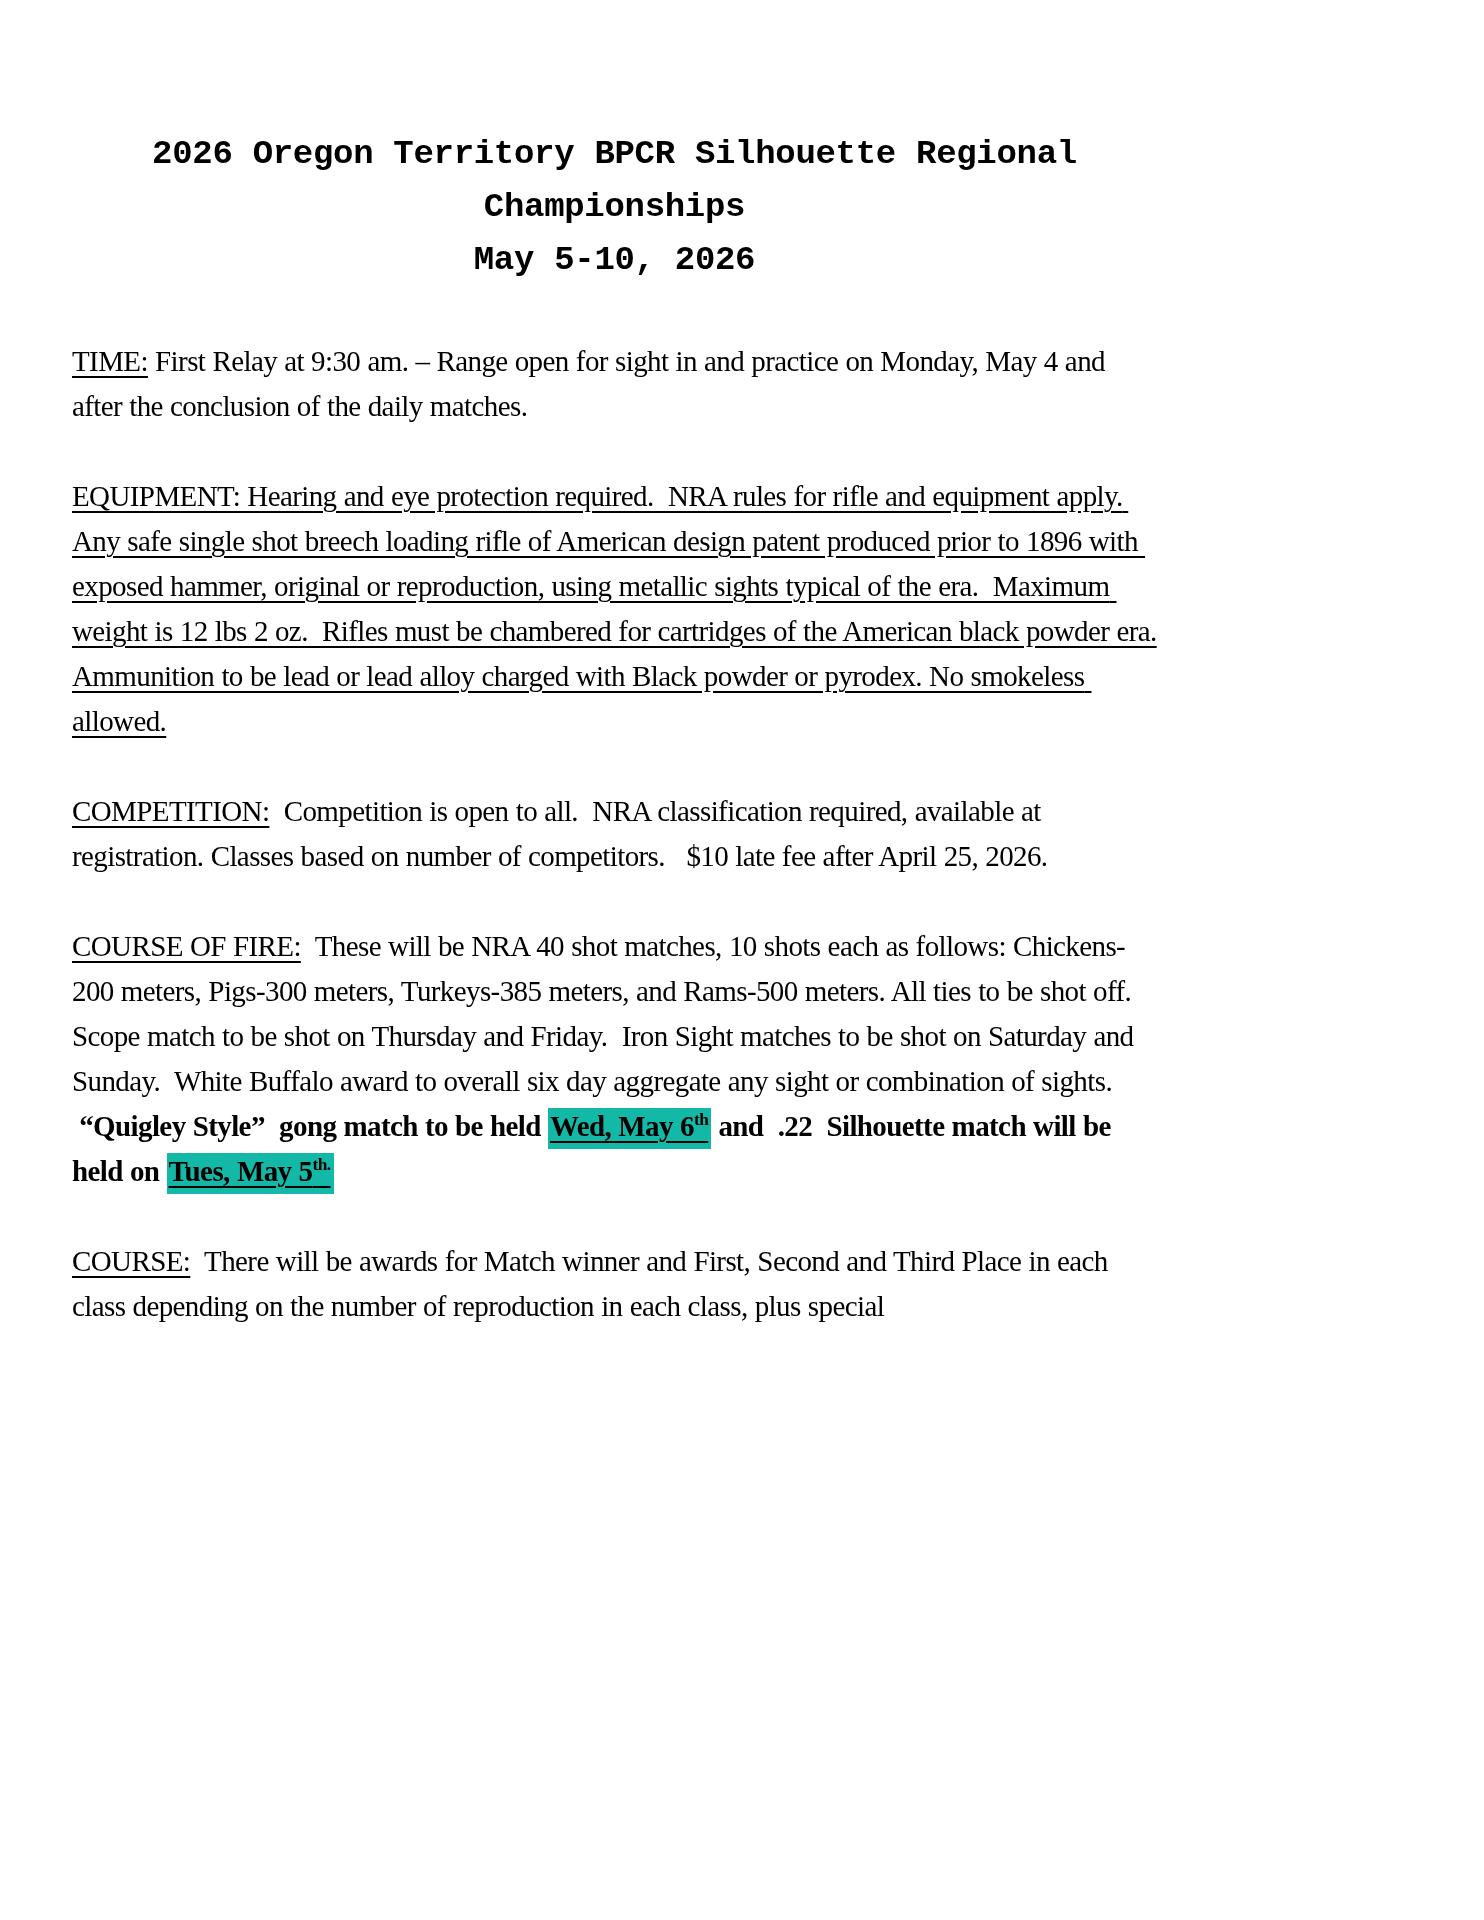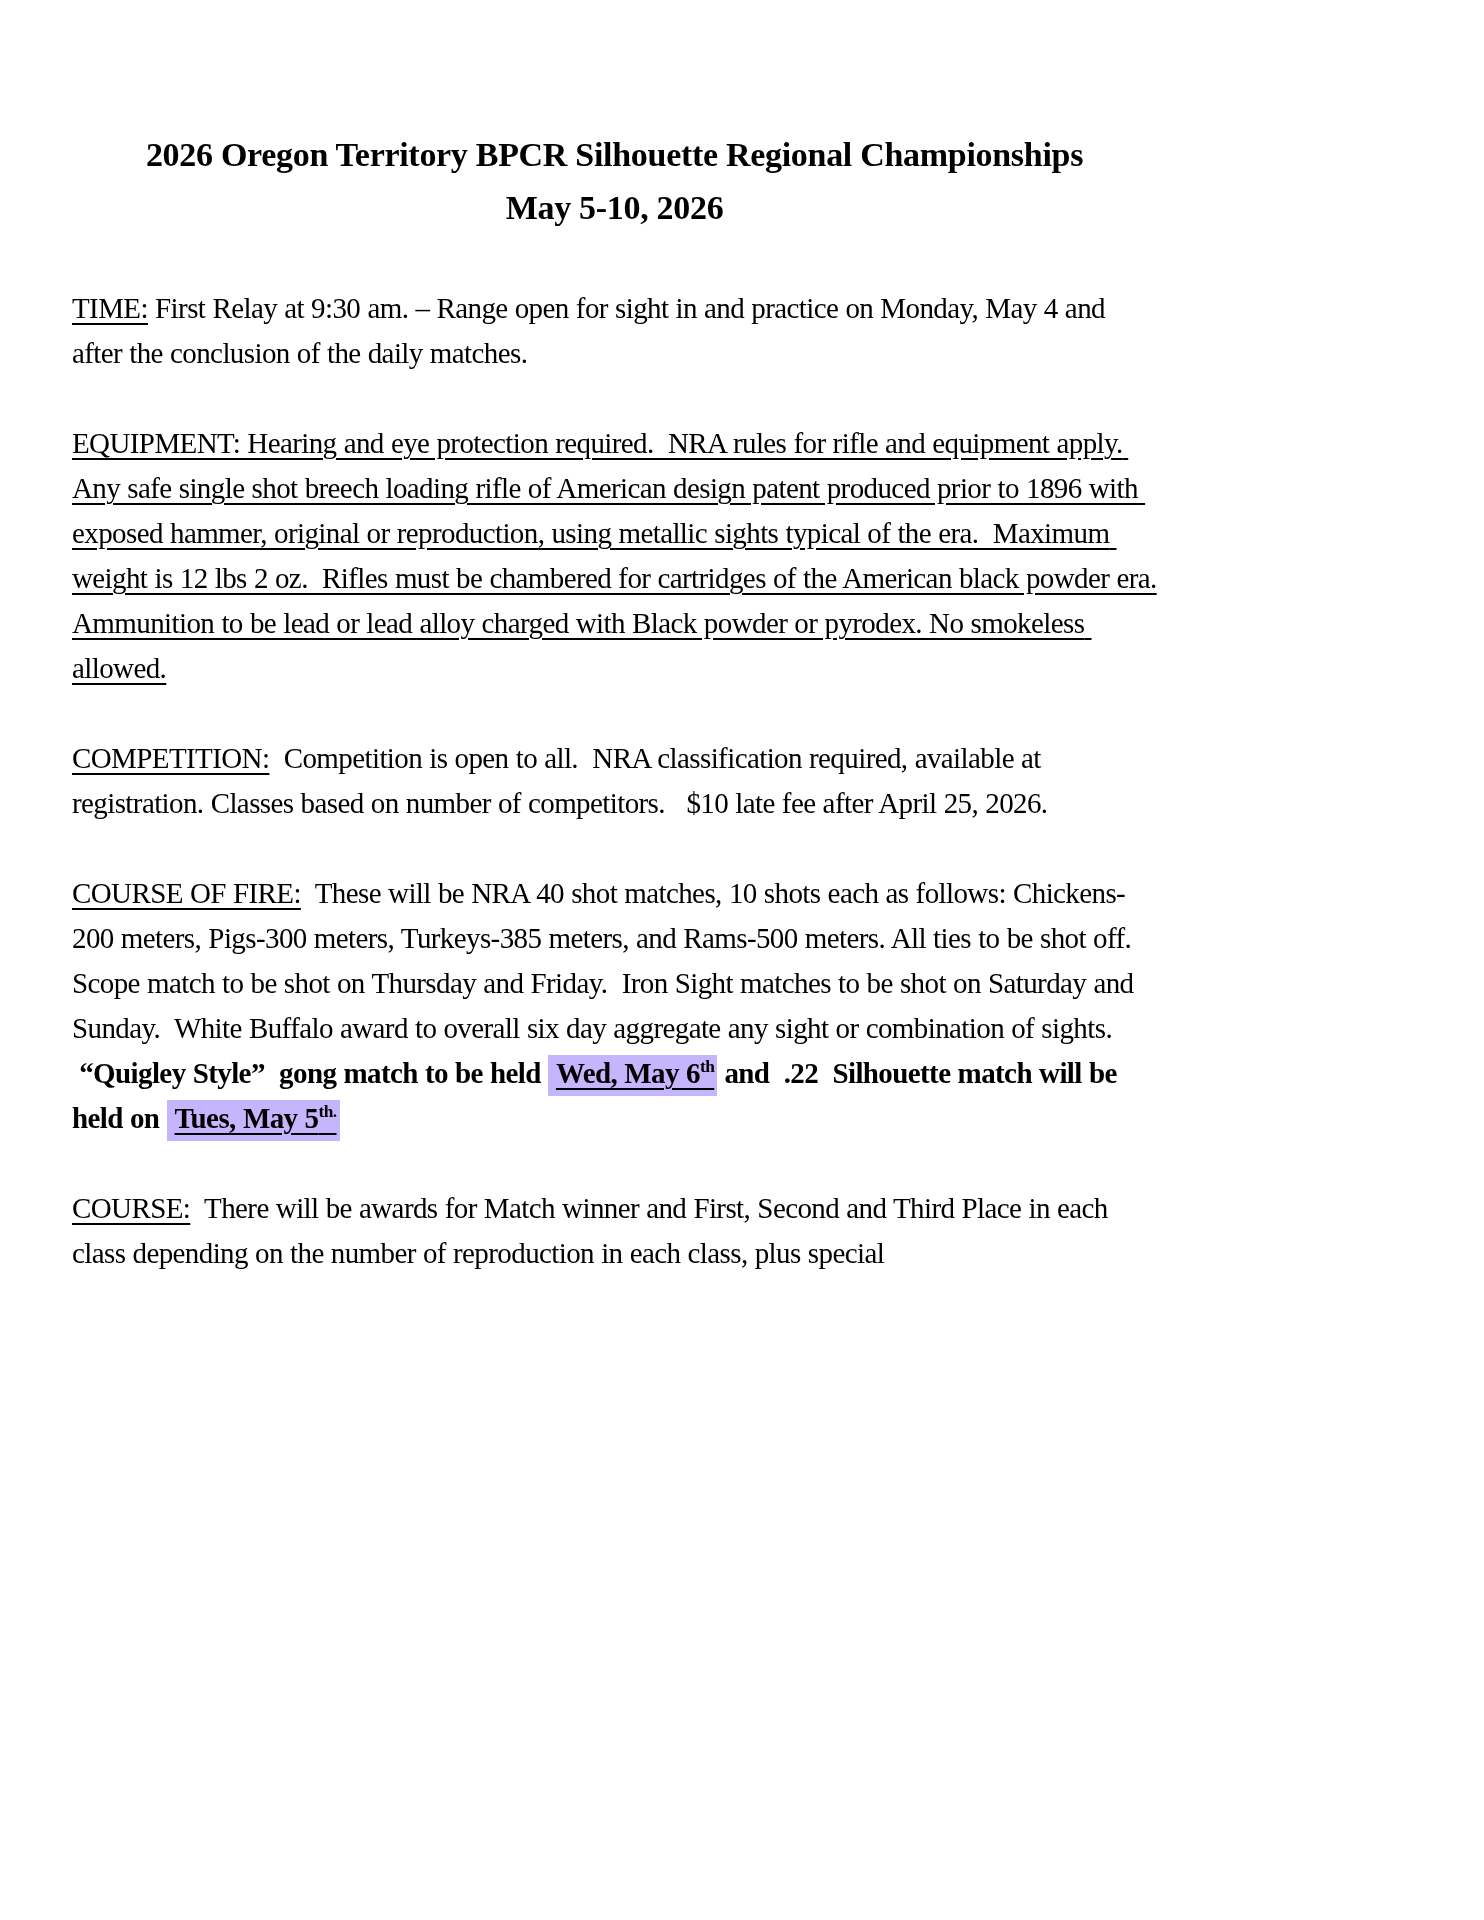--- a/index.html
+++ b/index.html
@@ -21,37 +21,38 @@
     top: 128px;
     width: 1085px;
   }
   h1.title {
     font-size: 34px;
     line-height: 53px;
     font-weight: bold;
     text-align: center;
     margin: 0 0 52px 0;
     letter-spacing: -0.3px;
+    font-family: Liberation Mono, monospace;
   }
   p.para {
     font-size: 29px;
     line-height: 45px;
     letter-spacing: -0.6px;
     margin: 0 0 45px 0;
     white-space: pre-wrap;
     word-spacing: 0.5px;
   }
   .u {
     text-decoration: underline;
     text-decoration-thickness: 2px;
     text-underline-offset: 5px;
   }
   .hl {
-    background: #c4b5fd;
-    padding: 2px 3px 7px 8px;
+    background: #14b8a6;
+    padding: 2px 3px 7px 2px;
   }
   .b {
     font-weight: bold;
   }
   sup.sup {
     font-size: 0.6em;
     line-height: 0;
   }
 </style>
 </head>

